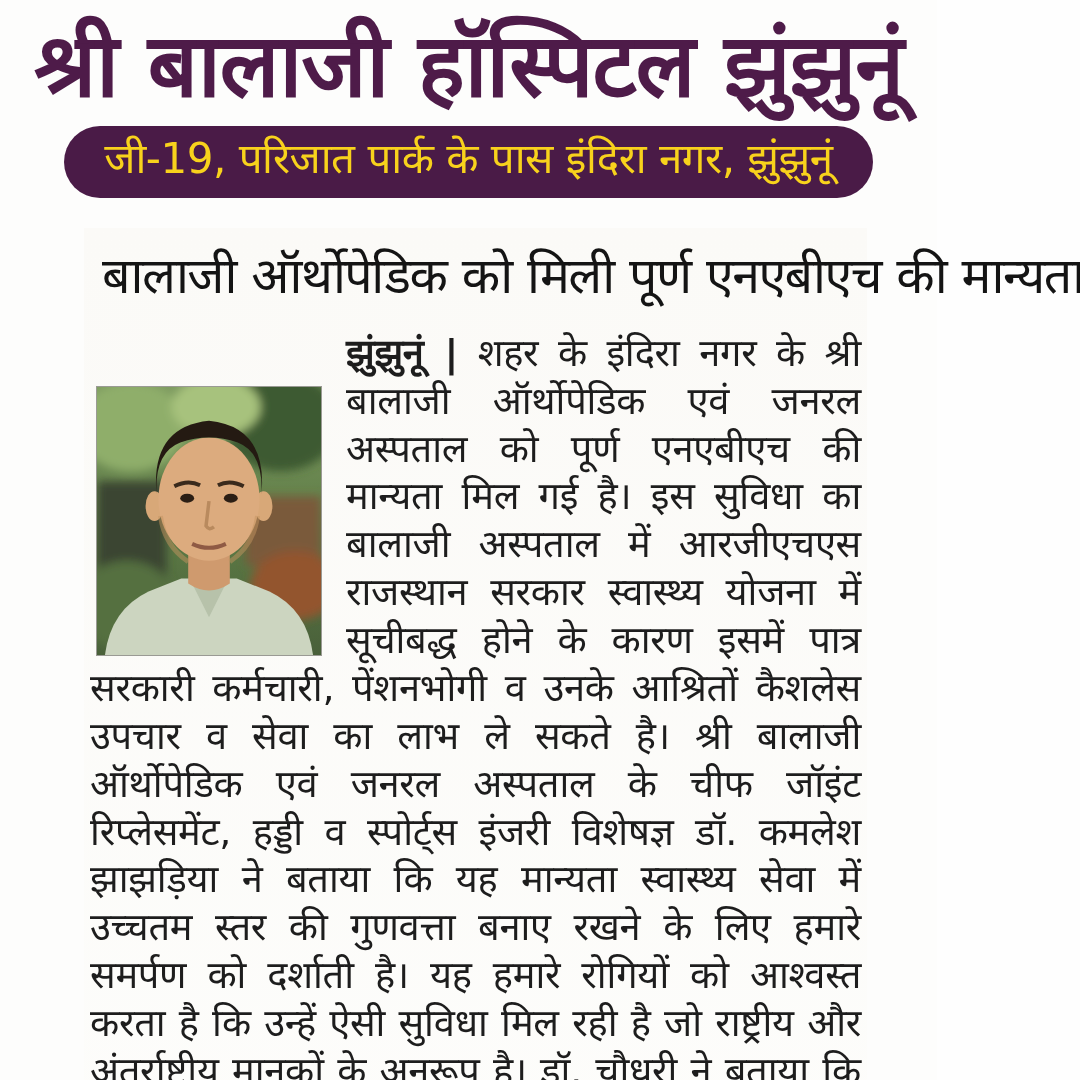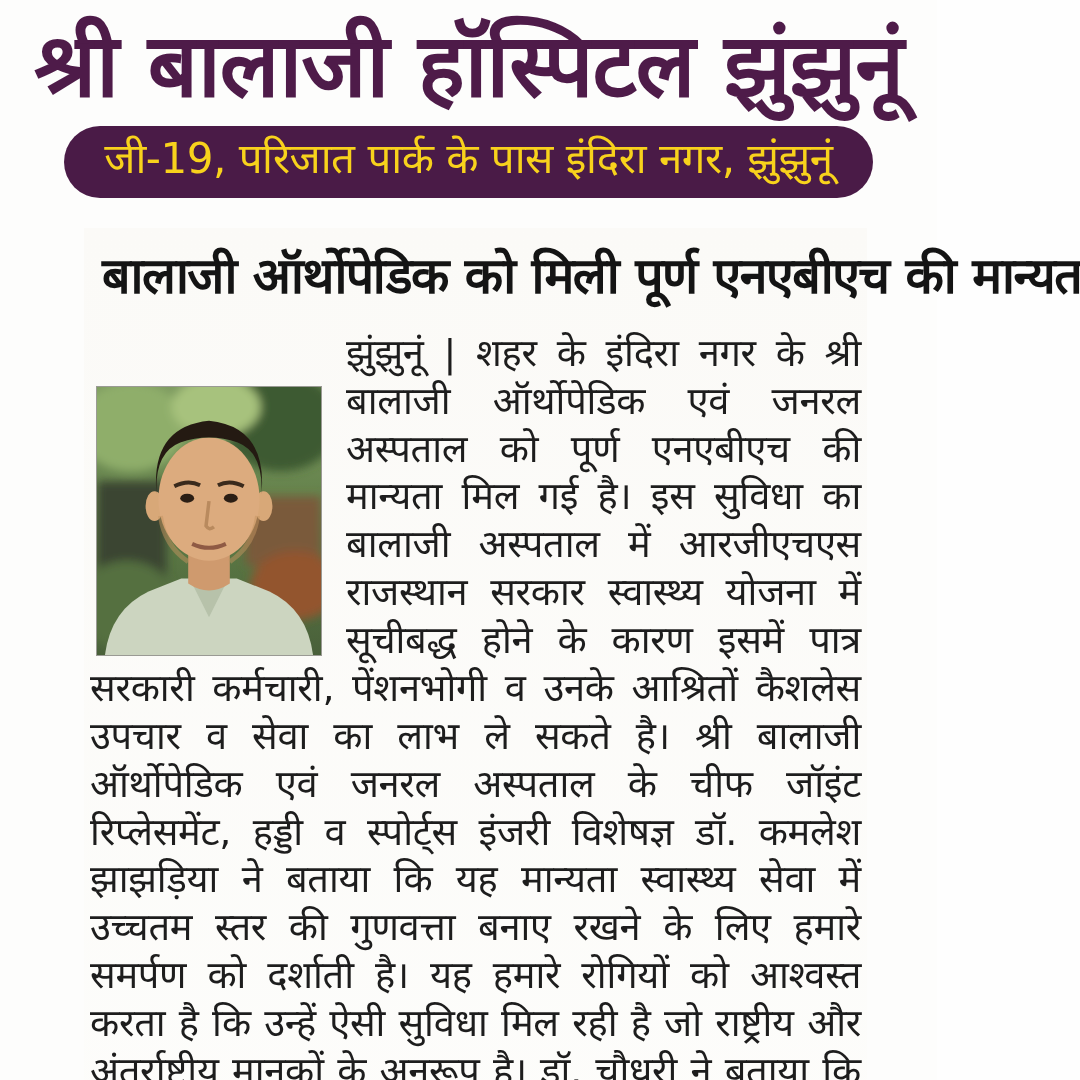--- a/index.html
+++ b/index.html
@@ -41,35 +41,35 @@
     white-space:nowrap;
   }
   
   .article{
     margin:30px 70px 0 84px;
     background:linear-gradient(180deg,#fbfaf7 0%,#fdfdfb 100%);
     padding:8px 6px 10px 6px;
   }
   .headline{
     font-size:50px;
-    font-weight:700;
+    font-weight:400;
     color:#141414;
     letter-spacing:-1.5px;
     word-spacing:1px;
     margin:4px 0 22px 12px;
     white-space:nowrap;
   }
   .body-copy{
     font-size:38px;
     line-height:1.26;
     color:var(--ink);
     text-align:justify;
     letter-spacing:-0.3px;
   }
-  .dateline{font-weight:400;}
+  .dateline{font-weight:700;}
   .photo{
     float:left;
     width:226px;
     height:270px;
     margin:56px 24px 8px 6px;
     border:1px solid #9a9a94;
     background:#6f8c55;
   }
   .photo svg{display:block;width:100%;height:100%;}
 </style>

